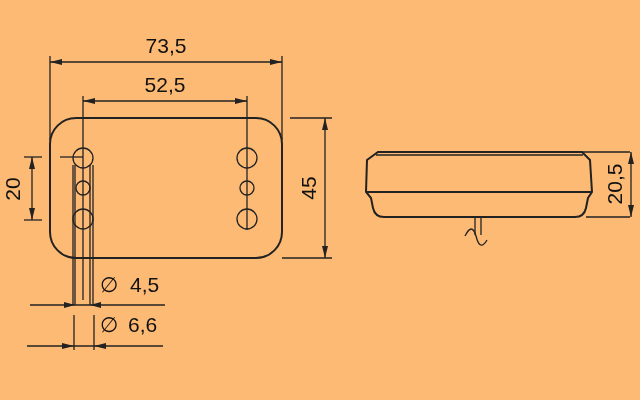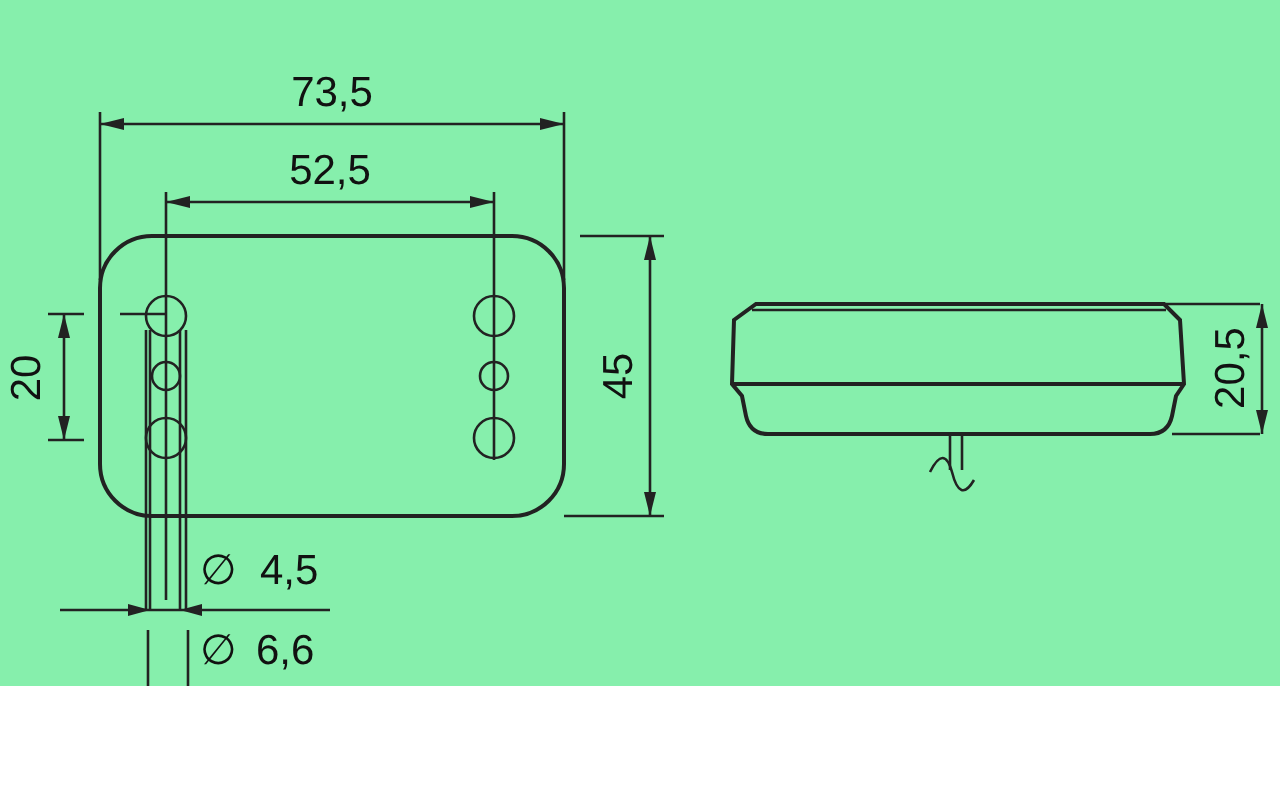--- a/index.html
+++ b/index.html
@@ -1,16 +1,16 @@
 <!DOCTYPE html>
 <html><head>
 <meta charset="utf-8">
 <style>
   html,body{margin:0;padding:0;background:#ffffff;}
-  #canvas{position:relative;width:640px;height:343px;overflow:hidden;background:#86efac;}
+  #canvas{position:relative;width:640px;height:400px;overflow:hidden;background:#fdba74;}
   svg{position:absolute;left:0;top:0;}
   .dim{font-family:"Liberation Sans",sans-serif;font-size:21px;fill:#111;}
   .ln{stroke:#222;fill:none;stroke-width:1.3;}
   .thick{stroke:#222;fill:none;stroke-width:2;}
 </style>
 </head>
 <body>
 
 <div id="canvas">
 <svg width="640" height="400" viewBox="0 0 640 400">

